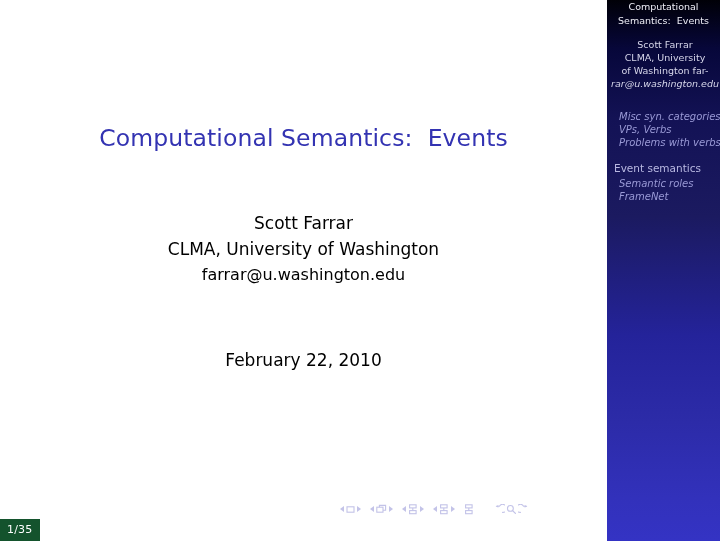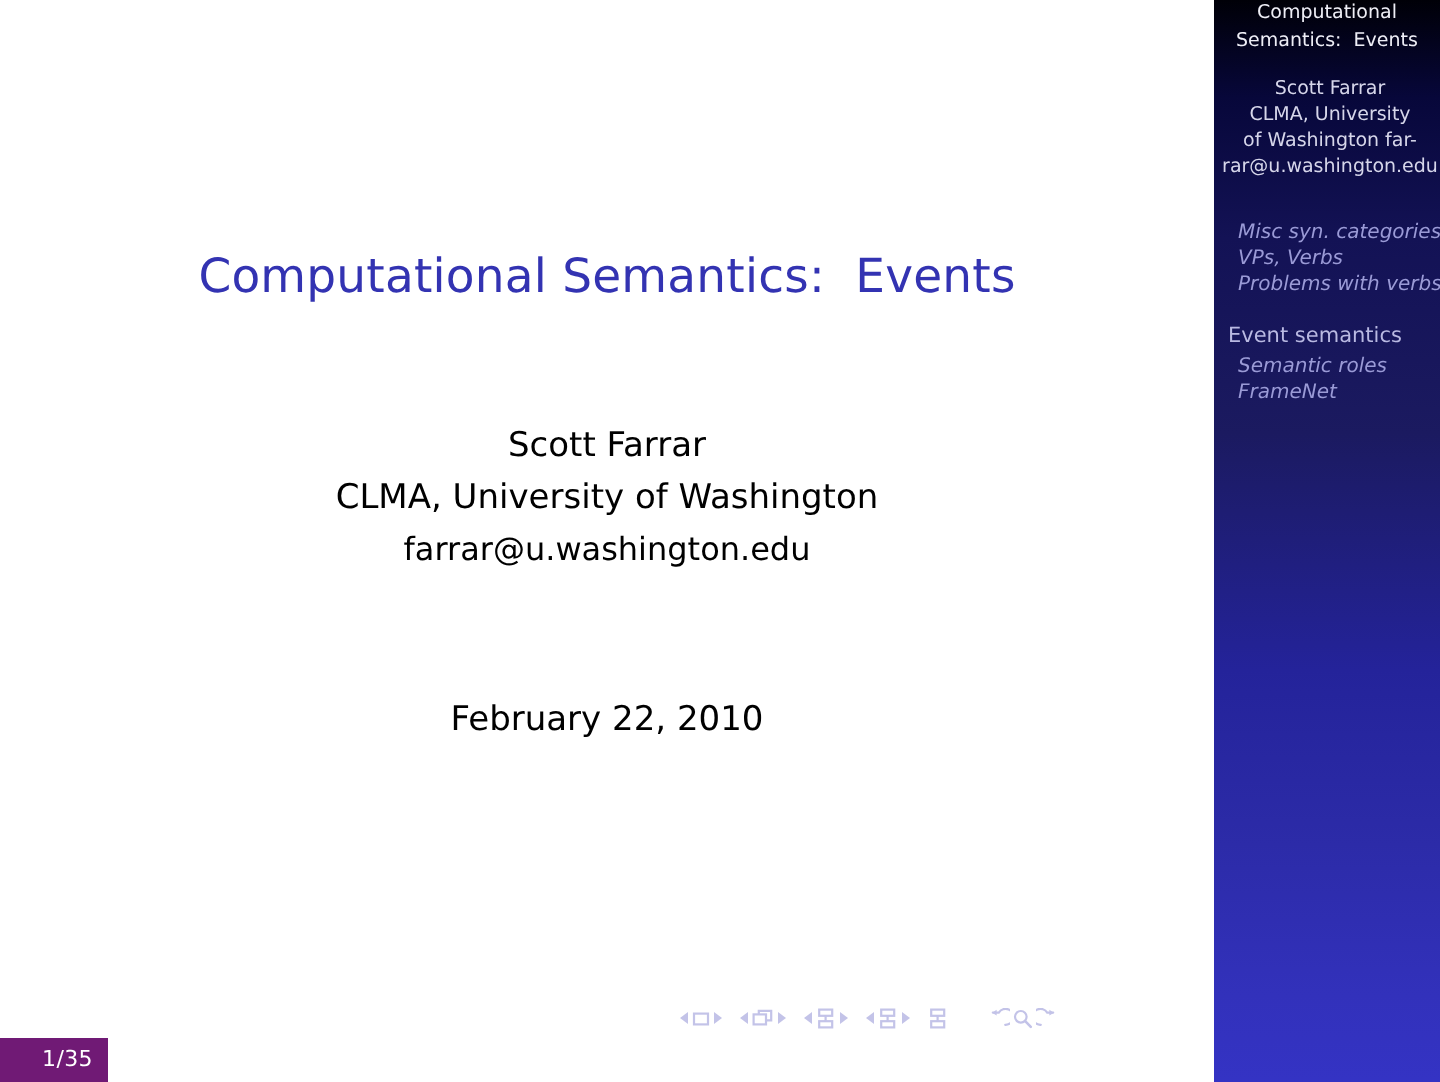--- a/index.html
+++ b/index.html
@@ -116,26 +116,26 @@
     display: inline-block;
     line-height: 1;
   }
   .nav-glyph svg { display: block; }
 
   
   #page-badge {
     position: absolute;
     left: 0px;
     bottom: 0px;
-    background: #701a75;
+    background: #14532d;
     color: #ffffff;
     font-family: "DejaVu Sans", sans-serif;
     font-size: 11px;
     line-height: 1;
-    padding: 5px 7px 6px 21px;
+    padding: 5px 7px 6px 7px;
     letter-spacing: 0.2px;
     white-space: pre;
   }
 
   
   #sidebar {
     position: absolute;
     right: 0;
     top: 0;
     width: 113px;
@@ -171,20 +171,21 @@
   .sb-author-line {
     font-family: "DejaVu Sans", sans-serif;
     font-size: 9.5px;
     color: #d6d6ea;
     line-height: 13px;
     white-space: pre;
   }
   .sb-author-line.clip {
     white-space: nowrap;
     overflow: visible;
+    font-style: italic;
   }
 
   #sidebar-nav {
     margin-top: 20px;
     padding-left: 7px;
     padding-right: 2px;
   }
   .sb-section {
     font-family: "DejaVu Sans", sans-serif;
     font-size: 10.5px;

